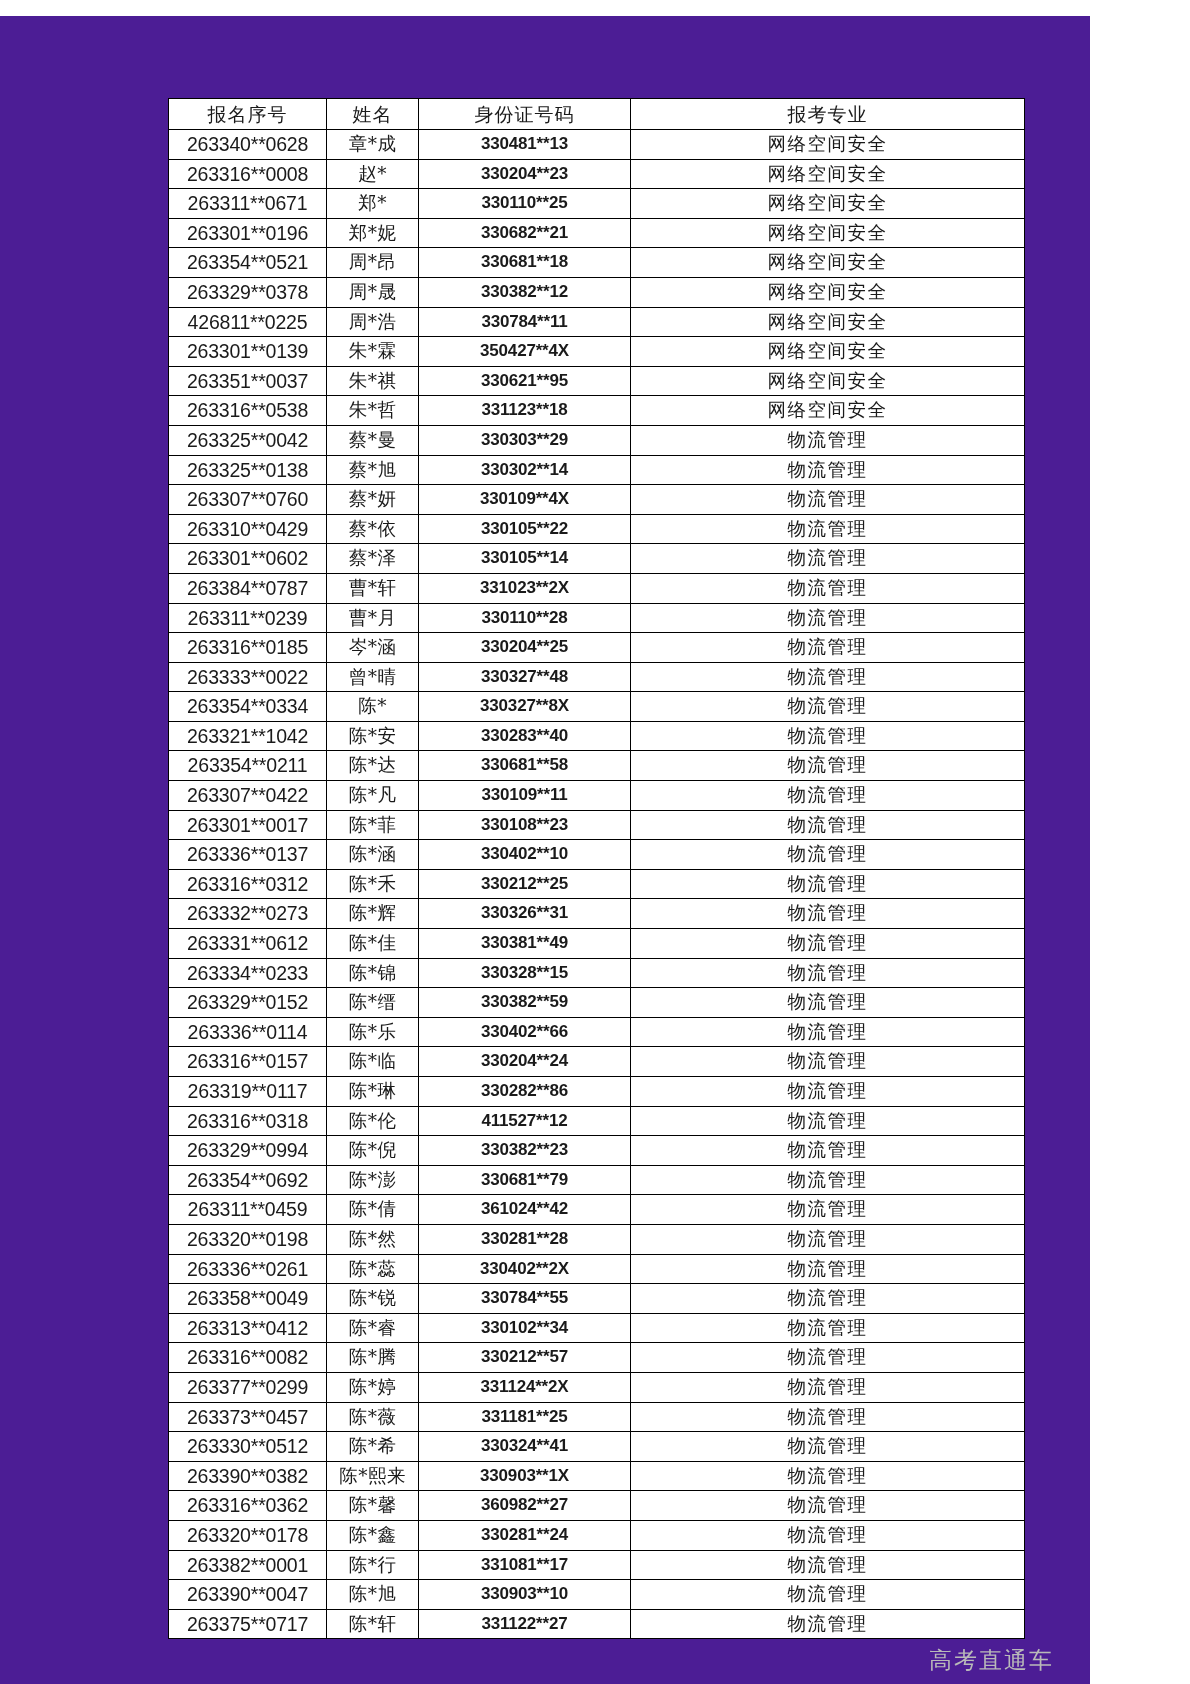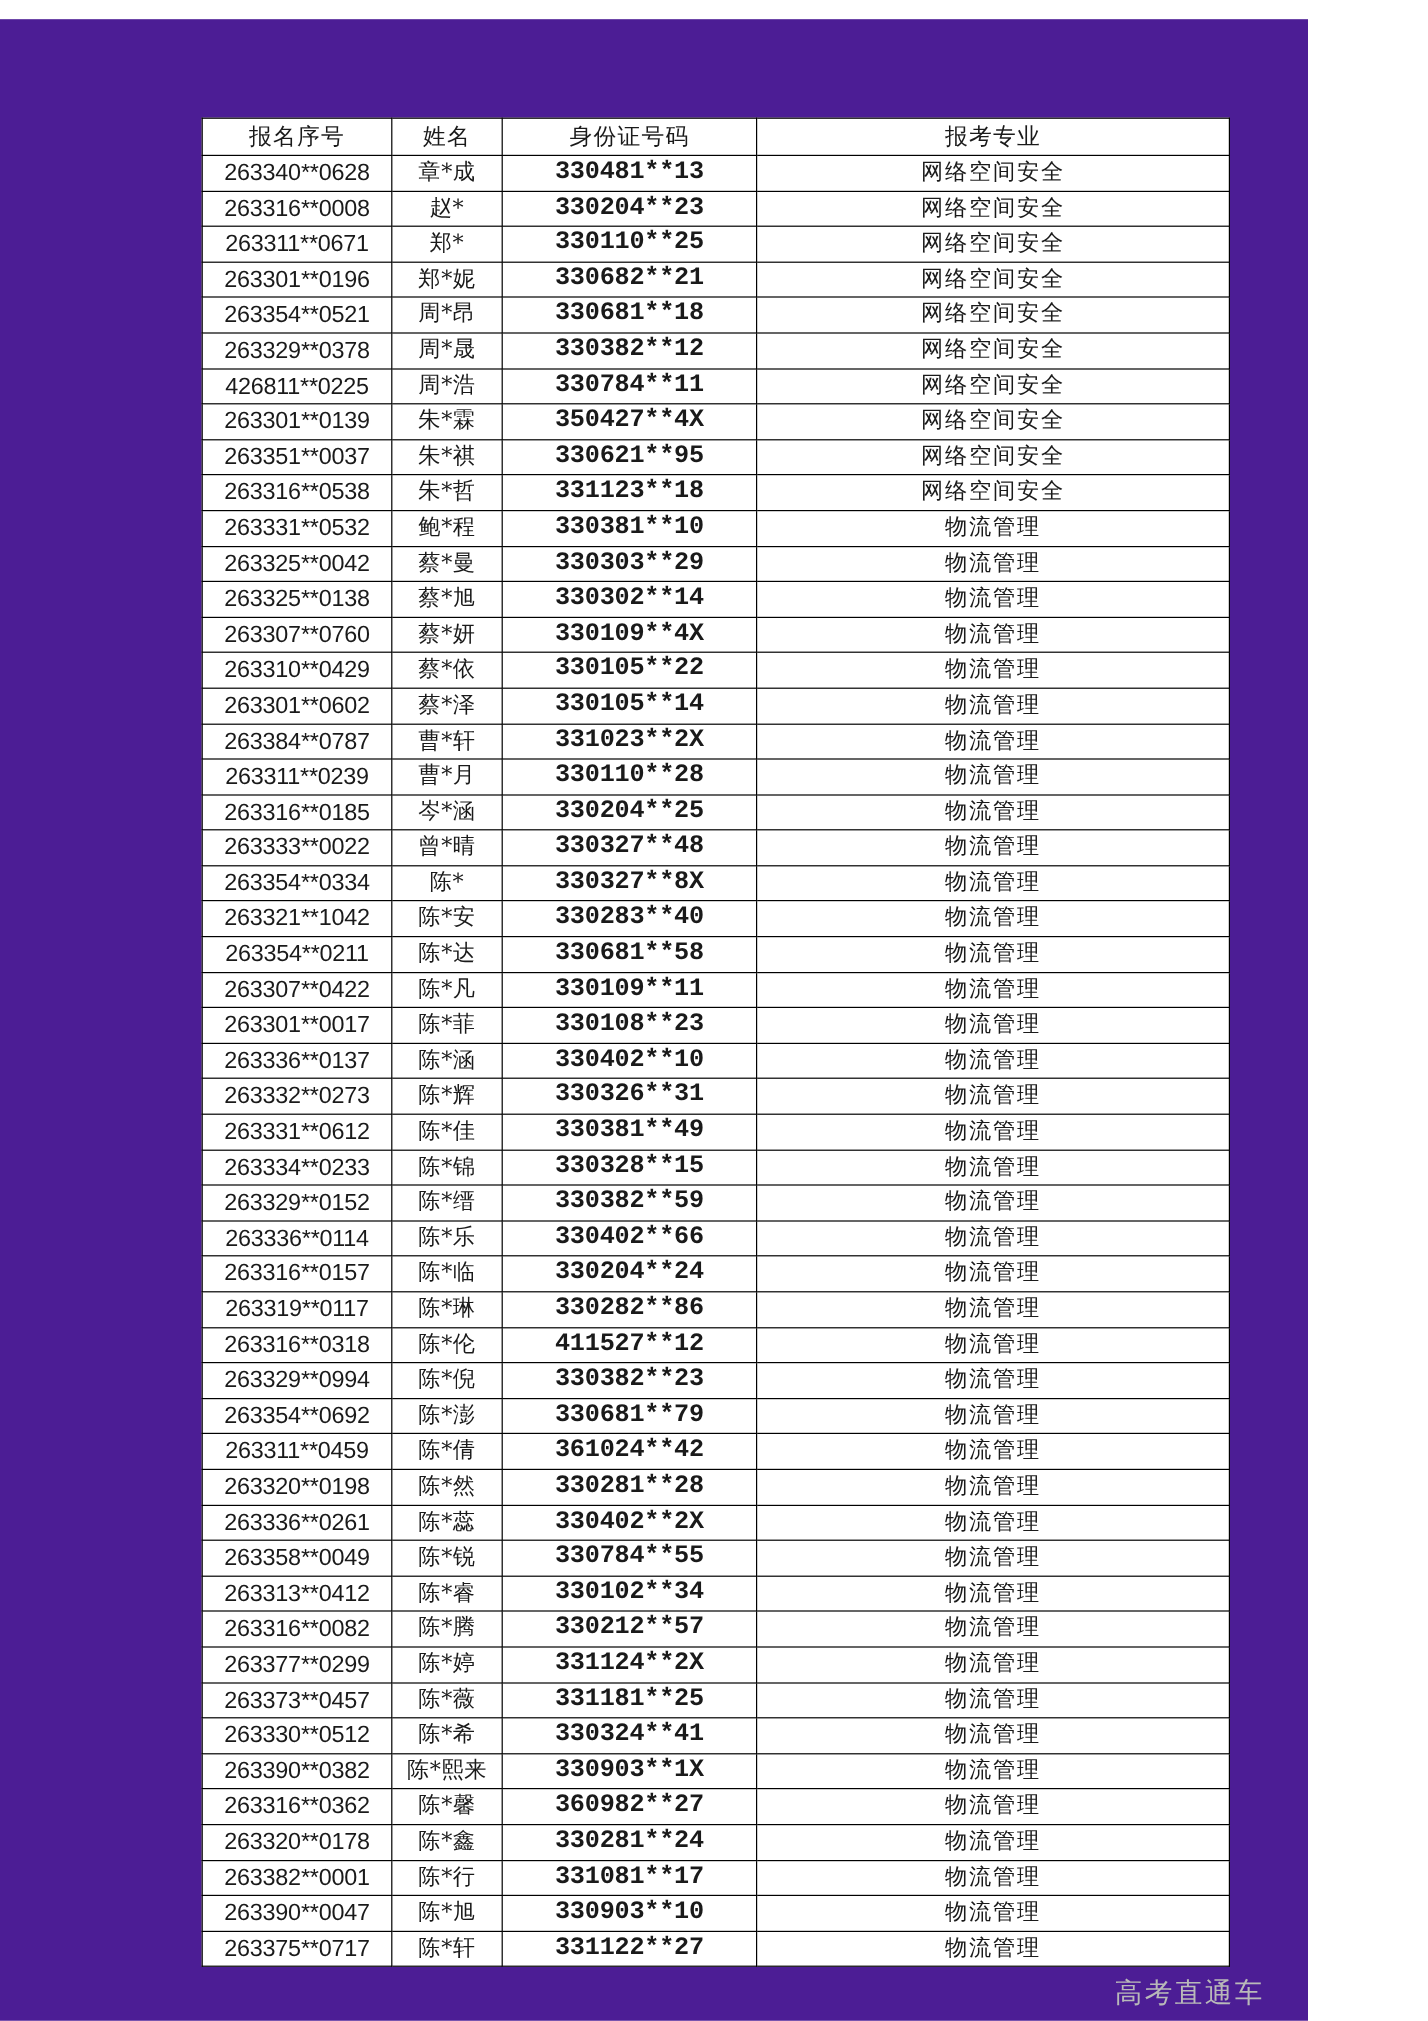--- a/index.html
+++ b/index.html
@@ -71,23 +71,23 @@
     letter-spacing: -0.2px;
     color: #111;
   }
   td.name {
     font-size: 18.5px;
     font-family: "DejaVu Serif", "Liberation Serif", serif;
     letter-spacing: 0.5px;
     color: #222;
   }
   td.idno {
-    font-size: 21px;
+    font-size: 17px;
     font-weight: bold;
-    font-family: Liberation Mono, monospace;
+    font-family: Liberation Sans, sans-serif;
     letter-spacing: -0.2px;
     color: #111;
     margin-left: 12px;
   }
   td.major {
     font-size: 18.5px;
     font-family: "DejaVu Serif", "Liberation Serif", serif;
     letter-spacing: 1.5px;
     color: #222;
     margin-left: 46px;
@@ -180,26 +180,20 @@
             <td class="idno">330621**95</td>
             <td class="major">网络空间安全</td>
           </tr>
           <tr>
             <td class="seq">263316**0538</td>
             <td class="name">朱*哲</td>
             <td class="idno">331123**18</td>
             <td class="major">网络空间安全</td>
           </tr>
           <tr>
-            <td class="seq">263331**0532</td>
-            <td class="name">鲍*程</td>
-            <td class="idno">330381**10</td>
-            <td class="major">物流管理</td>
-          </tr>
-          <tr>
             <td class="seq">263325**0042</td>
             <td class="name">蔡*曼</td>
             <td class="idno">330303**29</td>
             <td class="major">物流管理</td>
           </tr>
           <tr>
             <td class="seq">263325**0138</td>
             <td class="name">蔡*旭</td>
             <td class="idno">330302**14</td>
             <td class="major">物流管理</td>
@@ -276,20 +270,26 @@
             <td class="idno">330108**23</td>
             <td class="major">物流管理</td>
           </tr>
           <tr>
             <td class="seq">263336**0137</td>
             <td class="name">陈*涵</td>
             <td class="idno">330402**10</td>
             <td class="major">物流管理</td>
           </tr>
           <tr>
+            <td class="seq">263316**0312</td>
+            <td class="name">陈*禾</td>
+            <td class="idno">330212**25</td>
+            <td class="major">物流管理</td>
+          </tr>
+          <tr>
             <td class="seq">263332**0273</td>
             <td class="name">陈*辉</td>
             <td class="idno">330326**31</td>
             <td class="major">物流管理</td>
           </tr>
           <tr>
             <td class="seq">263331**0612</td>
             <td class="name">陈*佳</td>
             <td class="idno">330381**49</td>
             <td class="major">物流管理</td>

